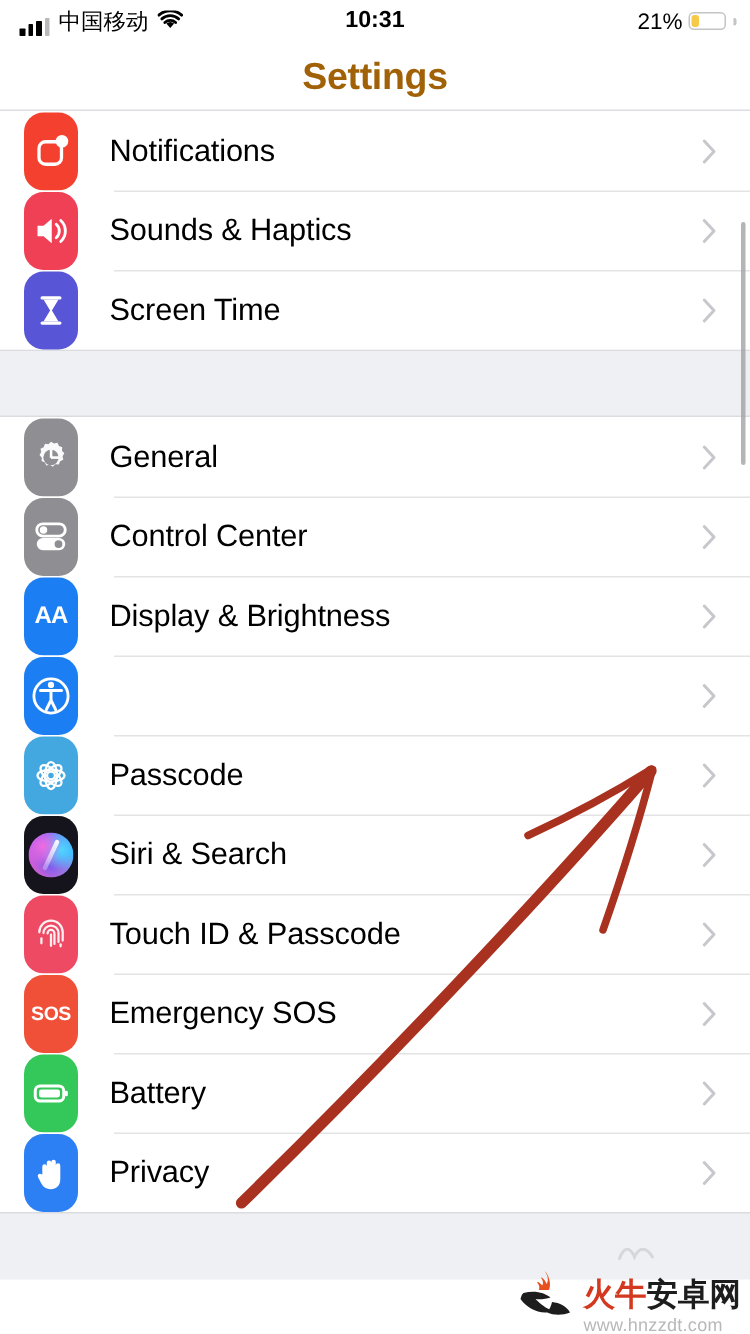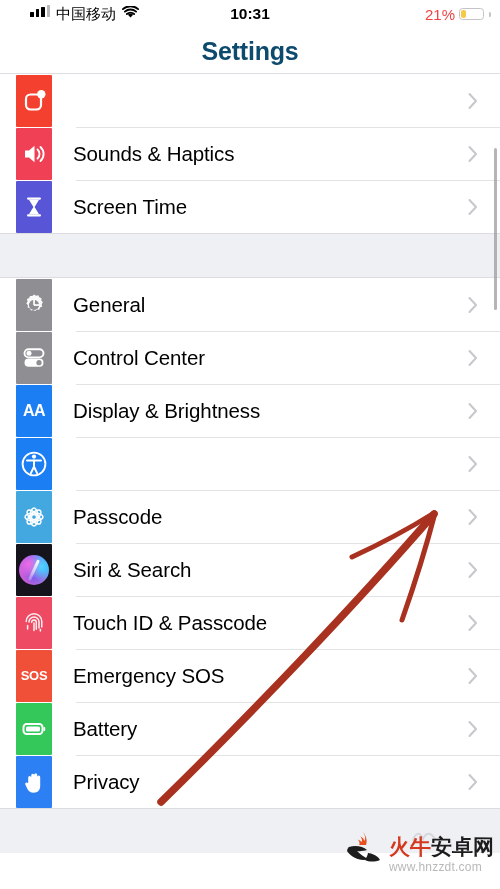--- a/index.html
+++ b/index.html
@@ -27,25 +27,24 @@
     height: 28px;
     display: flex;
     align-items: center;
     background: #ffffff;
     font-size: 15px;
     color: #000;
     z-index: 6;
   }
   .status-left {
     display: flex;
-    align-items: flex-start;
+    align-items: flex-end;
     gap: 6px;
     padding-left: 13px;
     flex: 0 0 auto;
-    margin-left: 17px;
   }
   .signal-bars {
     display: flex;
     align-items: flex-end;
     gap: 2px;
     height: 12px;
   }
   .signal-bars i {
     display: block;
     width: 3.5px;
@@ -74,21 +73,21 @@
   }
   .status-right {
     position: absolute;
     right: 9px;
     display: flex;
     align-items: center;
     gap: 4px;
   }
   .battery-pct {
     font-size: 15px;
-    color: #ef4444;
+    color: #000000;
   }
   .battery-shell {
     position: relative;
     width: 25px;
     height: 12.5px;
     border: 1.3px solid #c4c4c7;
     border-radius: 3.5px;
     box-sizing: border-box;
   }
   .battery-fill {
@@ -116,21 +115,21 @@
     height: 46px;
     background: #ffffff;
     display: flex;
     align-items: center;
     justify-content: center;
     z-index: 5;
   }
   .nav-title {
     font-size: 25px;
     font-weight: bold;
-    color: #0c4a6e;
+    color: #a16207;
     letter-spacing: -0.2px;
   }
   .nav-hairline {
     position: absolute;
     top: 73px; left: 0;
     width: 500px;
     height: 1px;
     background: #dedee2;
     z-index: 5;
   }
@@ -171,21 +170,21 @@
   }
   .group .row:last-child::after {
     content: "";
     position: absolute;
     left: 76px; right: 0; bottom: 0;
     height: 0;
   }
   .icon-box {
     width: 36px;
     height: 52px;
-    border-radius: 1px;
+    border-radius: 13px;
     flex: 0 0 auto;
     position: relative;
     display: flex;
     align-items: center;
     justify-content: center;
     overflow: hidden;
     text-align: right;
   }
   .row-label {
     margin-left: 21px;
@@ -272,21 +271,21 @@
     position: absolute;
     inset: 0;
     z-index: 9;
     pointer-events: none;
   }
 
   
   .watermark {
     position: absolute;
     right: 6px;
-    bottom: 16px;
+    bottom: 0;
     z-index: 10;
     display: flex;
     align-items: flex-end;
     gap: 5px;
   }
   .wm-mark { flex: 0 0 auto; }
   .wm-textblock {
     display: flex;
     flex-direction: column;
     line-height: 1;
@@ -360,20 +359,21 @@
 
     <div class="group">
 
       <div class="row">
         <span class="icon-box ic-notifications">
           <svg width="36" height="36" viewBox="0 0 36 36">
             <rect x="10" y="11.5" width="15" height="15" rx="4.4" fill="none" stroke="#fff" stroke-width="2.2"></rect>
             <circle cx="25.3" cy="11.2" r="4.2" fill="#fff"></circle>
           </svg>
         </span>
+        <span class="row-label">Notifications</span>
         <span class="chevron">
           <svg width="10" height="17" viewBox="0 0 10 17">
               <path d="M1.5 1.5 L8 8.5 L1.5 15.5" fill="none" stroke="#c7c7cc" stroke-width="2" stroke-linecap="round" stroke-linejoin="round"></path>
             </svg>
         </span>
       </div>
 
       <div class="row">
         <span class="icon-box ic-sounds">
           <svg width="36" height="36" viewBox="0 0 36 36">

